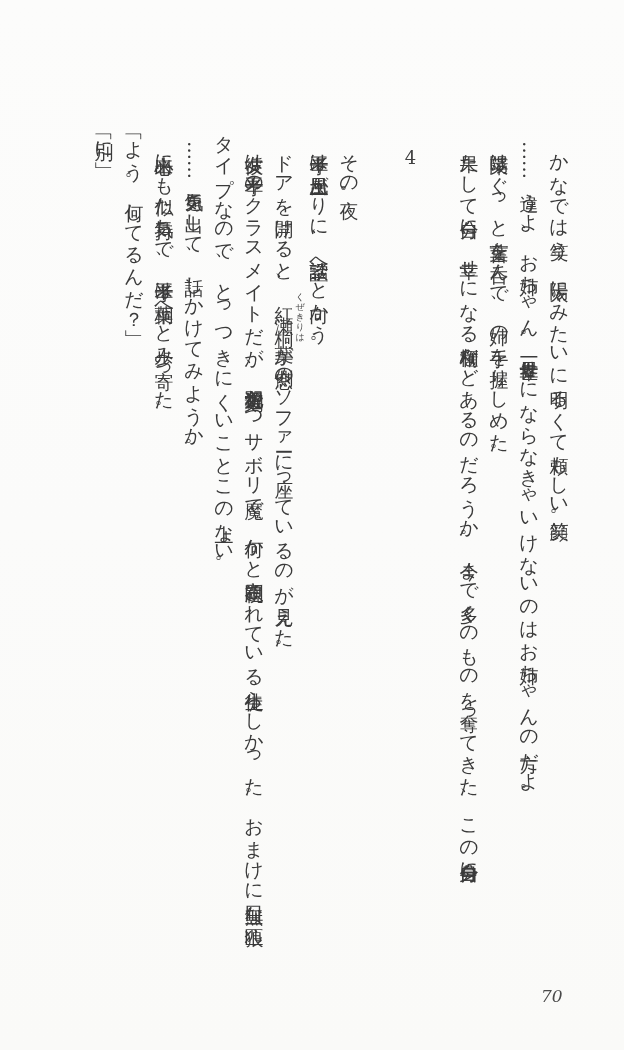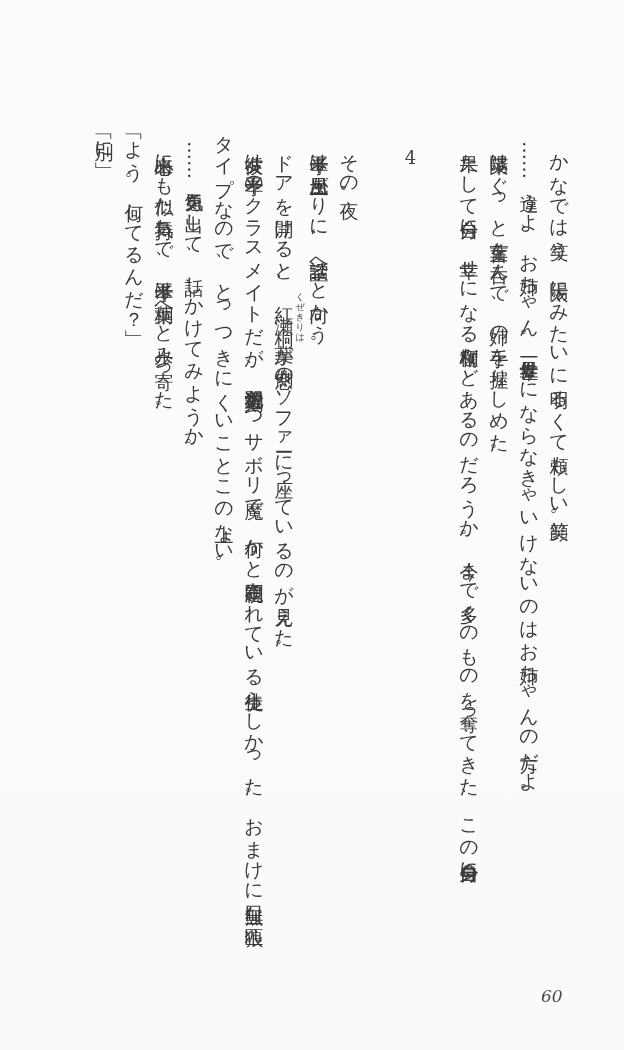--- a/index.html
+++ b/index.html
@@ -75,14 +75,14 @@
         <p class="para normal"><span>その夜。</span></p>
         <p class="para normal"><span>孝平は風呂上がりに、談話室へと向かう。</span></p>
         <p class="para normal"><span>ドアを開けると、</span><ruby><span>紅瀬</span><rt>くぜ</rt></ruby><ruby><span>桐葉</span><rt>きりは</rt></ruby><span>が窓側のソファーに座っているのが見えた。</span></p>
         <p class="para normal"><span>彼女は孝平のクラスメイトだが、遅刻常習犯かつサボリ魔で、何かと問題視されている生徒らしかった。おまけに無口な一匹狼タイプなので、とっつきにくいことこの上ない。</span></p>
         <p class="para normal"><span>……勇気を出して、話しかけてみようか。</span></p>
         <p class="para normal"><span>出来心にも似た気持ちで、孝平は桐葉へと歩み寄った。</span></p>
         <p class="para dialogue"><span>「よう。何してるんだ？」</span></p>
         <p class="para dialogue"><span>「別に」</span></p>
       </div>
   </div>
-  <div class="page-number">60</div>
+  <div class="page-number">70</div>
 </div>
 
 </body></html>

